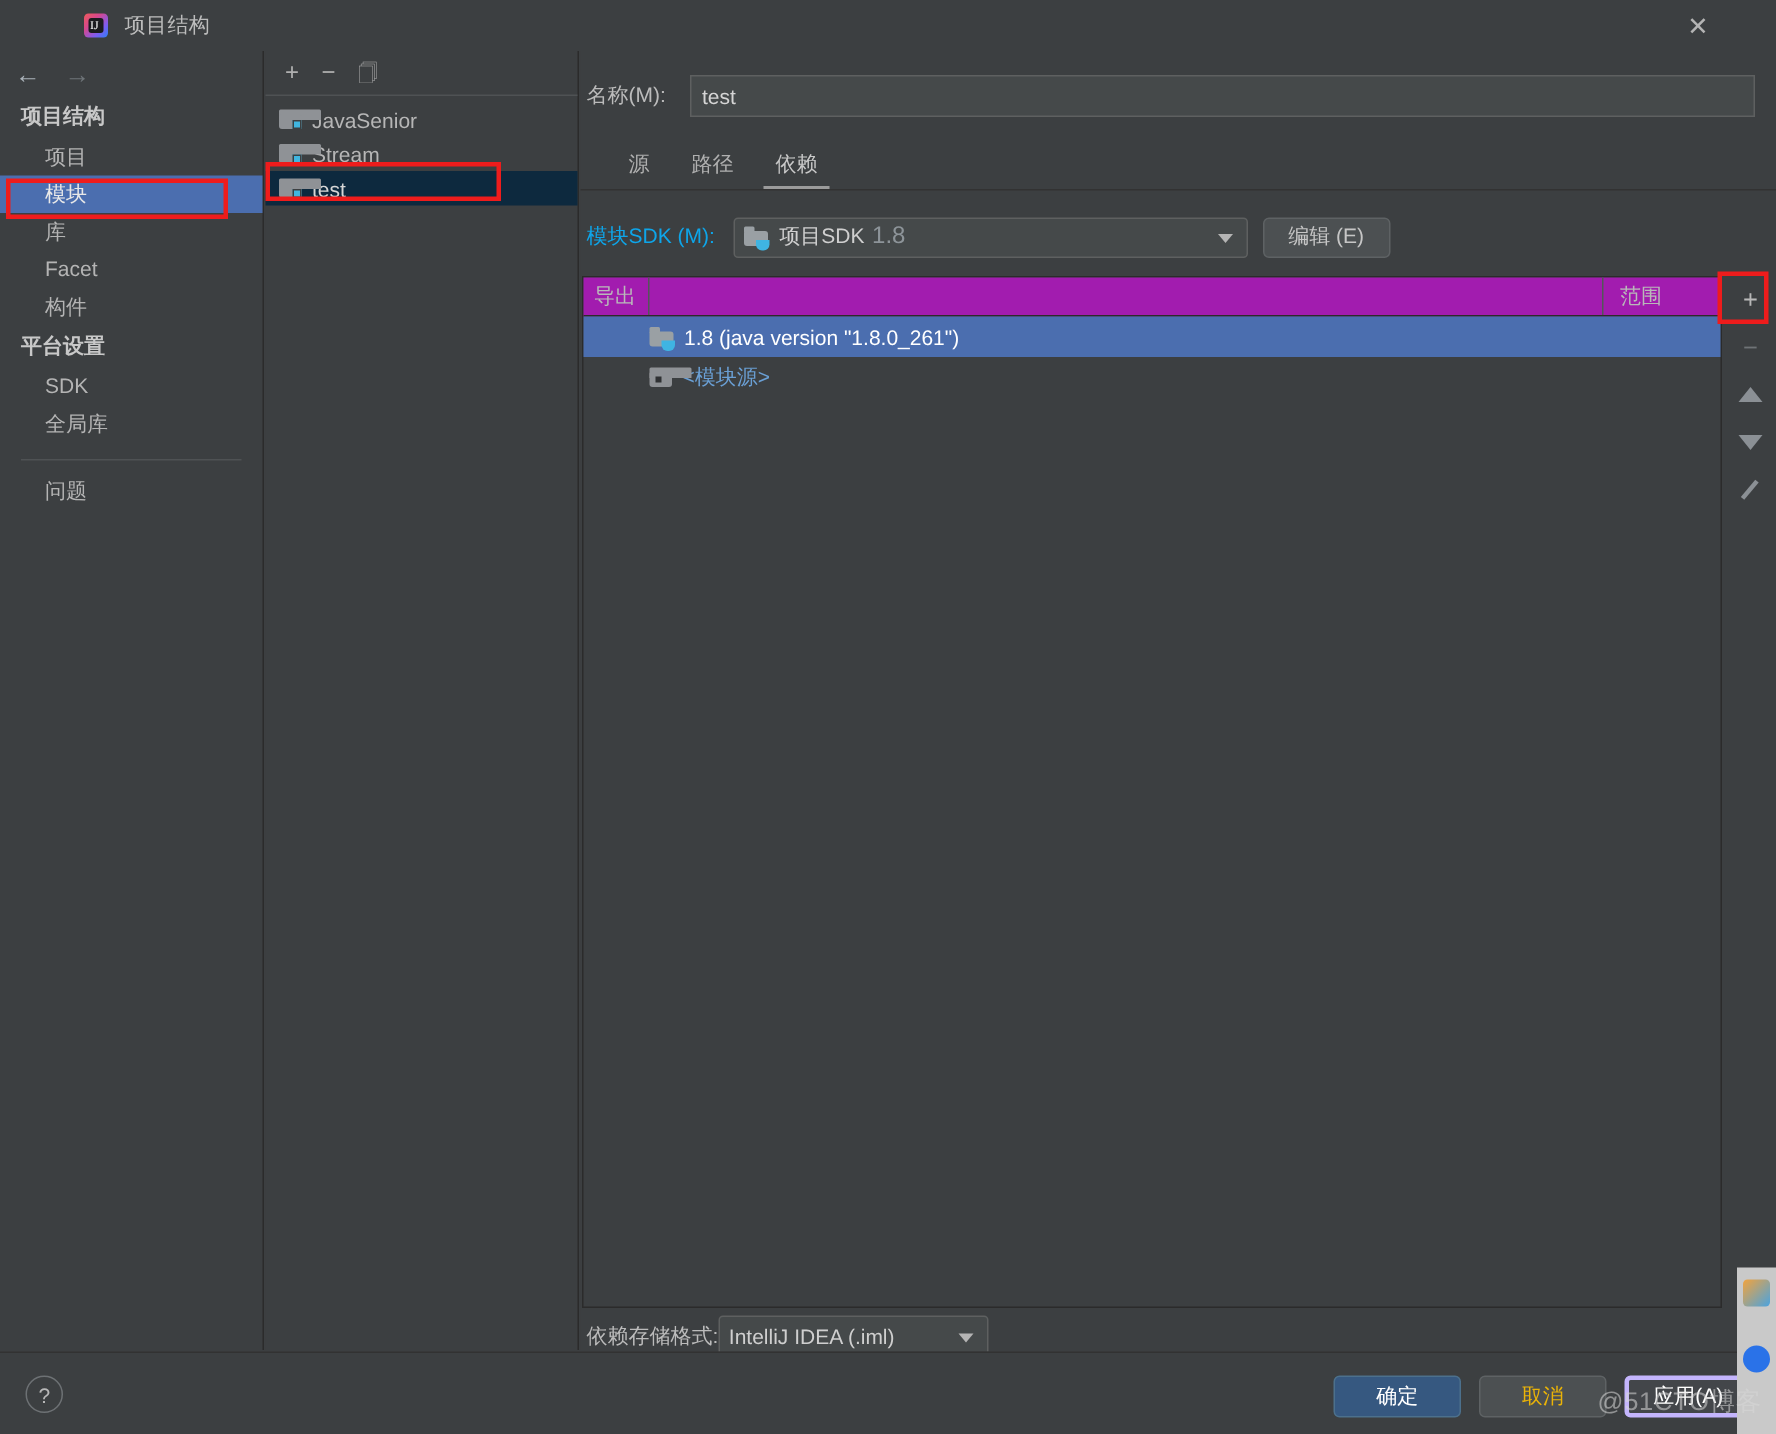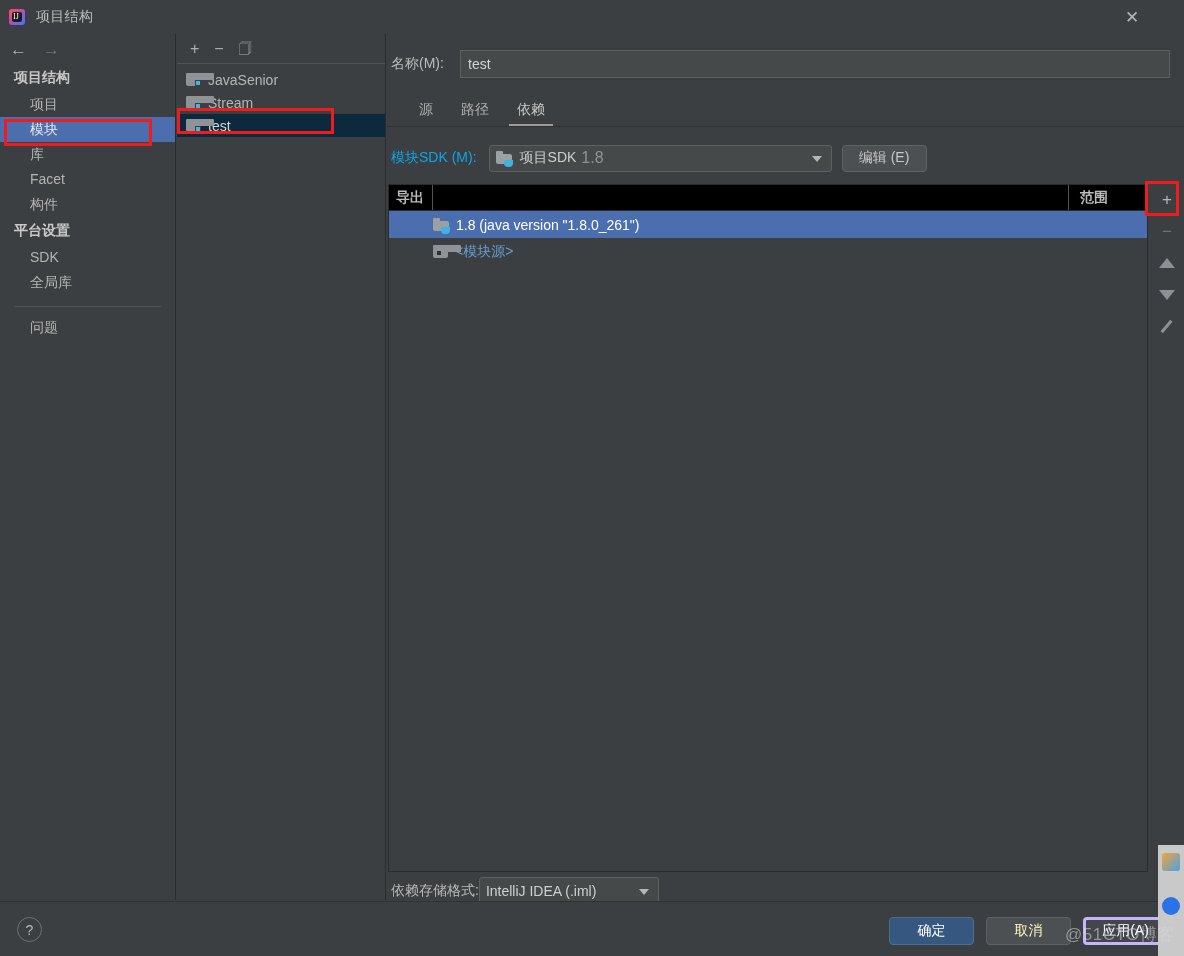--- a/index.html
+++ b/index.html
@@ -15,21 +15,21 @@
     position: relative;
     width: 1184px; height: 956px;
     background: #3c3f41;
     color: #bbbbbb;
   }
 
   
   .titlebar {
     position: absolute; left: 0; top: 0; width: 1160px; height: 34px;
     background: #3c3f41;
-    display: flex; align-items: center;
+    display: flex; align-items: center; padding-left: 47px;
   }
   .app-logo {
     width: 16px; height: 16px; margin-left: 9px; position: relative;
     border-radius: 3px;
     background: linear-gradient(135deg,#f05a5a 0%, #d6478e 35%, #7e5cf0 70%, #2d7ff9 100%);
     flex: 0 0 auto;
   }
   .app-logo::after {
     content: ""; position: absolute; left: 3px; top: 3px; width: 10px; height: 10px;
     background: #1b1b1f; border-radius: 2px;
@@ -164,22 +164,22 @@
     color: #c6c6c6; font-size: 14px; display: flex; align-items: center; justify-content: center;
     cursor: default;
   }
 
   
   .table-wrap {
     position: absolute; left: 1px; top: 150px; width: 760px; height: 688px;
     border: 1px solid #2b2b2b; background: #3c3f41;
   }
   .thead {
-    height: 26px; background: #000000; border-bottom: 1px solid #2b2b2b;
-    display: flex; align-items: center; font-size: 14px; color: #b9b9b9; font-weight: bold;
+    height: 26px; background: #a21caf; border-bottom: 1px solid #2b2b2b;
+    display: flex; align-items: center; font-size: 14px; color: #b9b9b9;
   }
   .th-export { width: 44px; padding-left: 7px; border-right: 1px solid #535659; height: 100%;
     display: flex; align-items: center; }
   .th-mid { flex: 1; border-right: 1px solid #535659; height: 100%; }
   .th-scope { width: 78px; padding-left: 11px; height: 100%; display: flex; align-items: center; }
   .trow {
     height: 27px; display: flex; align-items: center; padding-left: 44px; gap: 7px;
     font-size: 14px; color: #b9b9b9; cursor: default;
   }
   .trow.selected { background: #4b6eaf; color: #ffffff; }
@@ -234,21 +234,21 @@
     border-radius: 50%; border: 1px solid #6d7174; color: #b8b8b8;
     display: flex; align-items: center; justify-content: center;
     font-size: 14px; cursor: default;
   }
   .btn {
     position: absolute; top: 15px; height: 28px; border-radius: 4px;
     display: flex; align-items: center; justify-content: center;
     font-size: 14px; cursor: default;
   }
   .btn-ok { left: 889px; width: 85px; background: #365880; border: 1px solid #4c708c; color: #ffffff; }
-  .btn-cancel { left: 986px; width: 85px; background: #4c5052; border: 1px solid #5e6264; color: #fef9c3; }
+  .btn-cancel { left: 986px; width: 85px; background: #4c5052; border: 1px solid #5e6264; color: #eab308; }
   .btn-apply { left: 1083px; width: 85px; background: #43464a; border: 3px solid #c4b5fd; color: #ffffff; }
 
   
   .edge-strip {
     position: absolute; right: 0; top: 845px; width: 26px; height: 111px;
     background: #c9c9c9; z-index: 30;
   }
   .edge-strip .app-ico {
     position: absolute; left: 4px; width: 18px; height: 18px; border-radius: 3px;
   }

